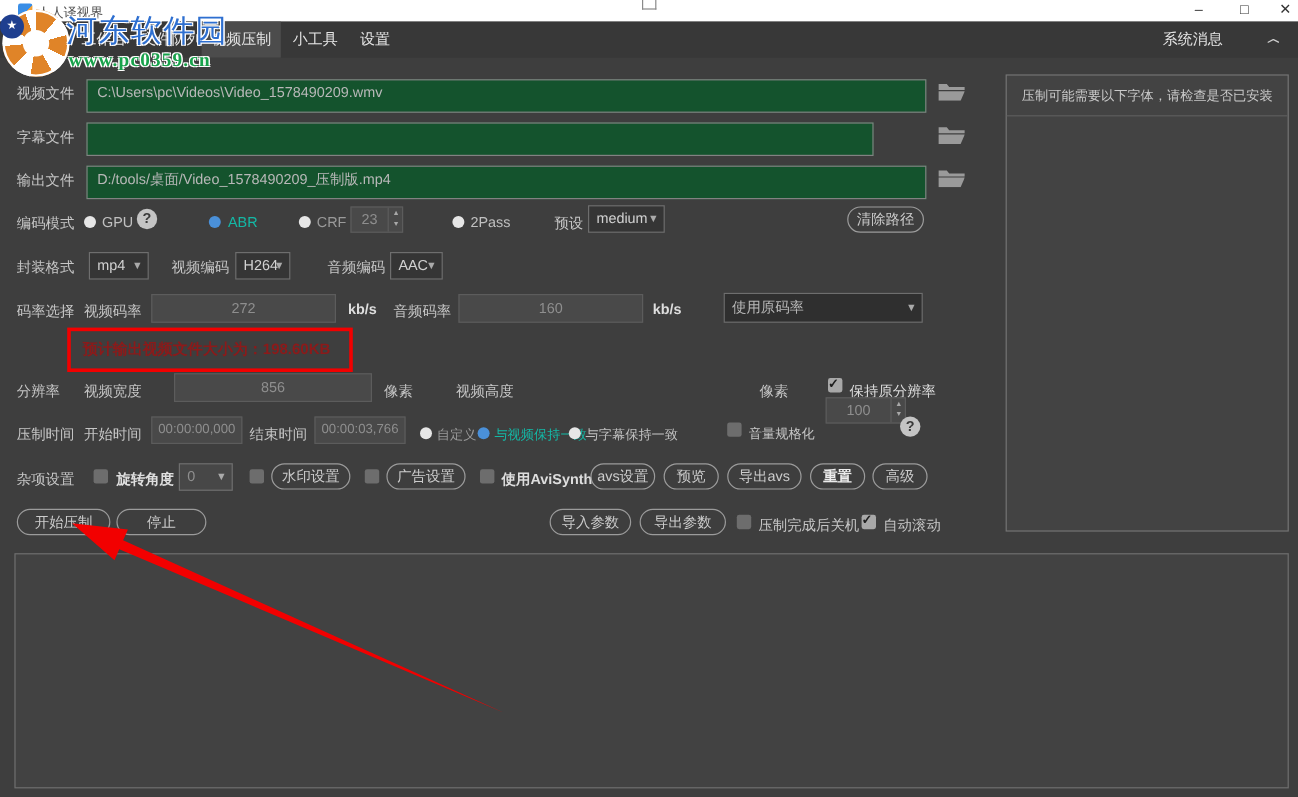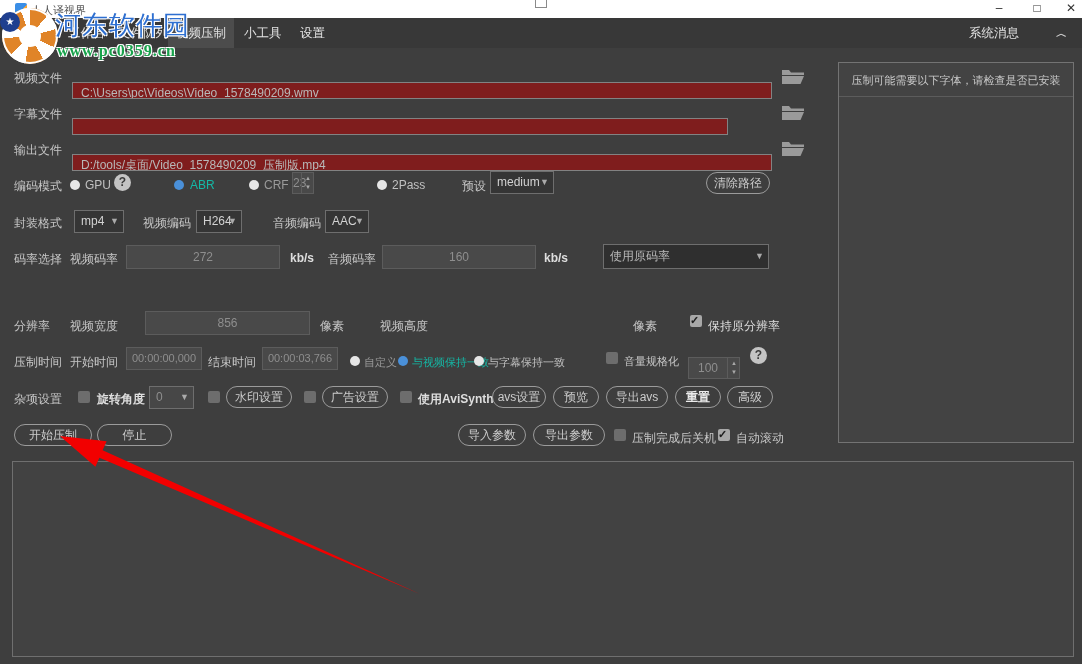--- a/index.html
+++ b/index.html
@@ -18,22 +18,22 @@
   
   .menubar { position:absolute; left:0; top:18px; width:1082px; height:30px; background:#383838; }
   .mitem { position:absolute; top:0; height:30px; line-height:30px; font-size:12.5px; color:#e5e5e5; white-space:nowrap; cursor:pointer; }
   .mitem.active { background:#4c4c4c; color:#e2e2e2; }
   .collapse { font-weight:bold; font-size:11px; color:#cfcfcf; }
 
   
   .lbl { position:absolute; font-size:12px; color:#c6c6c6; white-space:nowrap; }
   .lbl.small{ font-size:11px; }
   .lbl.bright { color:#dedede; }
-  .inp { position:absolute; height:17px; background:#7f1d1d; border:1px solid #828282; color:#b8b8b8;
-         font-size:12px; line-height:21px; padding:0 8px; white-space:nowrap; overflow:hidden;margin-top:16px; }
+  .inp { position:absolute; height:28px; background:#14532d; border:1px solid #828282; color:#b8b8b8;
+         font-size:12px; line-height:21px; padding:0 8px; white-space:nowrap; overflow:hidden; }
   .ninp { position:absolute; height:24px; background:#494949; border:1px solid #5c5c5c; color:#8e8e8e;
           font-size:12px; text-align:center; line-height:22px; }
   .spinbox { padding-right:12px; }
   .spincol { position:absolute; right:0; top:0; width:12px; height:100%; border-left:1px solid #5c5c5c; }
   .spincol span { position:absolute; left:1px; width:10px; font-size:6px; color:#a8a8a8; text-align:center; line-height:9px; }
   .spincol .up { top:1px; } .spincol .dn { bottom:1px; }
   .dd { position:absolute; height:23px; background:#353535; border:1px solid #6e6e6e; color:#d2d2d2;
         font-size:12px; line-height:21px; padding:0 16px 0 6px; white-space:nowrap; cursor:pointer; }
   .dd .ddarrow { position:absolute; right:4px; top:0; font-size:9px; color:#aaaaaa; line-height:21px; }
   .dd.dark { background:#2f2f2f; color:#b9b9b9; }
@@ -131,21 +131,21 @@
   </div>
 
   <span class="lbl" style="left:14px;top:178px">编码模式</span>
   <span class="rdot" style="left:70px;top:180px"></span>
   <span class="ropt" style="left:85px;top:178px">GPU</span>
   <span class="qicon" style="left:114px;top:174px">?</span>
   <span class="rdot sel" style="left:174px;top:180px"></span>
   <span class="ropt bright" style="left:190px;top:178px">ABR</span>
   <span class="rdot" style="left:249px;top:180px"></span>
   <span class="ropt dim" style="left:264px;top:178px">CRF</span>
-  <div class="ninp spinbox" style="left:292px;top:172px;width:22px;height:22px;line-height:20px">
+  <div class="ninp spinbox" style="left:292px;top:172px;width:44px;height:22px;line-height:20px">
     <span>23</span>
     <span class="spincol">
       <span class="up">▲</span>
       <span class="dn">▼</span>
     </span>
   </div>
   <span class="rdot" style="left:377px;top:180px"></span>
   <span class="ropt" style="left:392px;top:178px">2Pass</span>
   <span class="lbl" style="left:462px;top:178px">预设</span>
   <div class="dd" style="left:490px;top:171px;width:64px">
@@ -175,20 +175,23 @@
   <div class="ninp" style="left:126px;top:245px;width:154px">272</div>
   <span class="lbl bright" style="left:290px;top:251px;font-weight:bold">kb/s</span>
   <span class="lbl" style="left:328px;top:251px">音频码率</span>
   <div class="ninp" style="left:382px;top:245px;width:154px">160</div>
   <span class="lbl bright" style="left:544px;top:251px;font-weight:bold">kb/s</span>
   <div class="dd dark" style="left:603px;top:244px;width:166px;height:25px;line-height:23px">
     <span>使用原码率</span>
     <span class="ddarrow" style="line-height:23px">▼</span>
   </div>
 
+  <div class="red-box">
+    <span>预计输出视频文件大小为：198.60KB</span>
+  </div>
 
   <span class="lbl" style="left:14px;top:318px">分辨率</span>
   <span class="lbl" style="left:70px;top:318px">视频宽度</span>
   <div class="ninp" style="left:145px;top:311px;width:165px">856</div>
   <span class="lbl" style="left:320px;top:318px">像素</span>
   <span class="lbl" style="left:380px;top:318px">视频高度</span>
   <span class="lbl" style="left:633px;top:318px">像素</span>
   <span class="cb checked" style="left:690px;top:315px">
     <span class="ck">✓</span>
   </span>
@@ -200,21 +203,21 @@
   <span class="lbl" style="left:208px;top:354px">结束时间</span>
   <div class="ninp" style="left:262px;top:347px;width:76px;height:23px;font-size:11px;line-height:21px">00:00:03,766</div>
   <span class="rdot" style="left:350px;top:356px"></span>
   <span class="ropt small dim" style="left:364px;top:355px">自定义</span>
   <span class="rdot sel" style="left:398px;top:356px"></span>
   <span class="ropt small bright" style="left:412px;top:355px">与视频保持一致</span>
   <span class="rdot" style="left:474px;top:356px"></span>
   <span class="ropt small" style="left:488px;top:355px">与字幕保持一致</span>
   <span class="cb" style="left:606px;top:352px"></span>
   <span class="lbl small" style="left:624px;top:354px">音量规格化</span>
-  <div class="ninp spinbox" style="left:688px;top:357px;width:52px;height:22px;line-height:20px">
+  <div class="ninp spinbox" style="left:688px;top:331px;width:67px;height:22px;line-height:20px">
     <span>100</span>
     <span class="spincol">
       <span class="up">▲</span>
       <span class="dn">▼</span>
     </span>
   </div>
   <span class="qicon" style="left:750px;top:347px">?</span>
 
   <span class="lbl" style="left:14px;top:391px">杂项设置</span>
   <span class="cb" style="left:78px;top:391px"></span>

